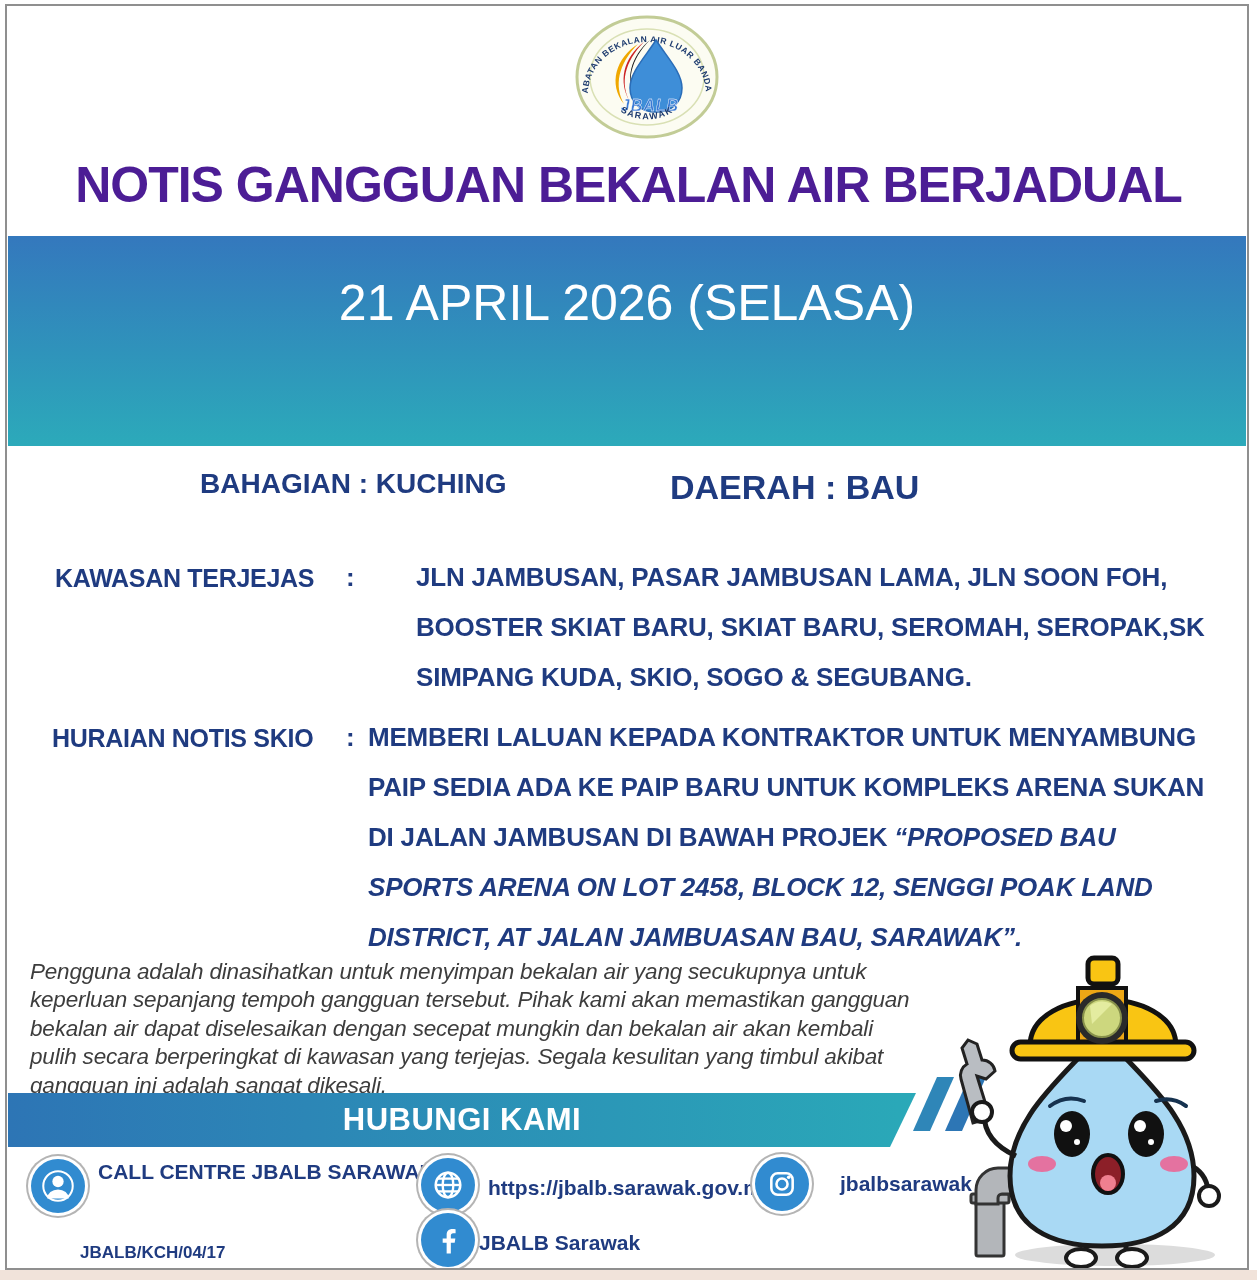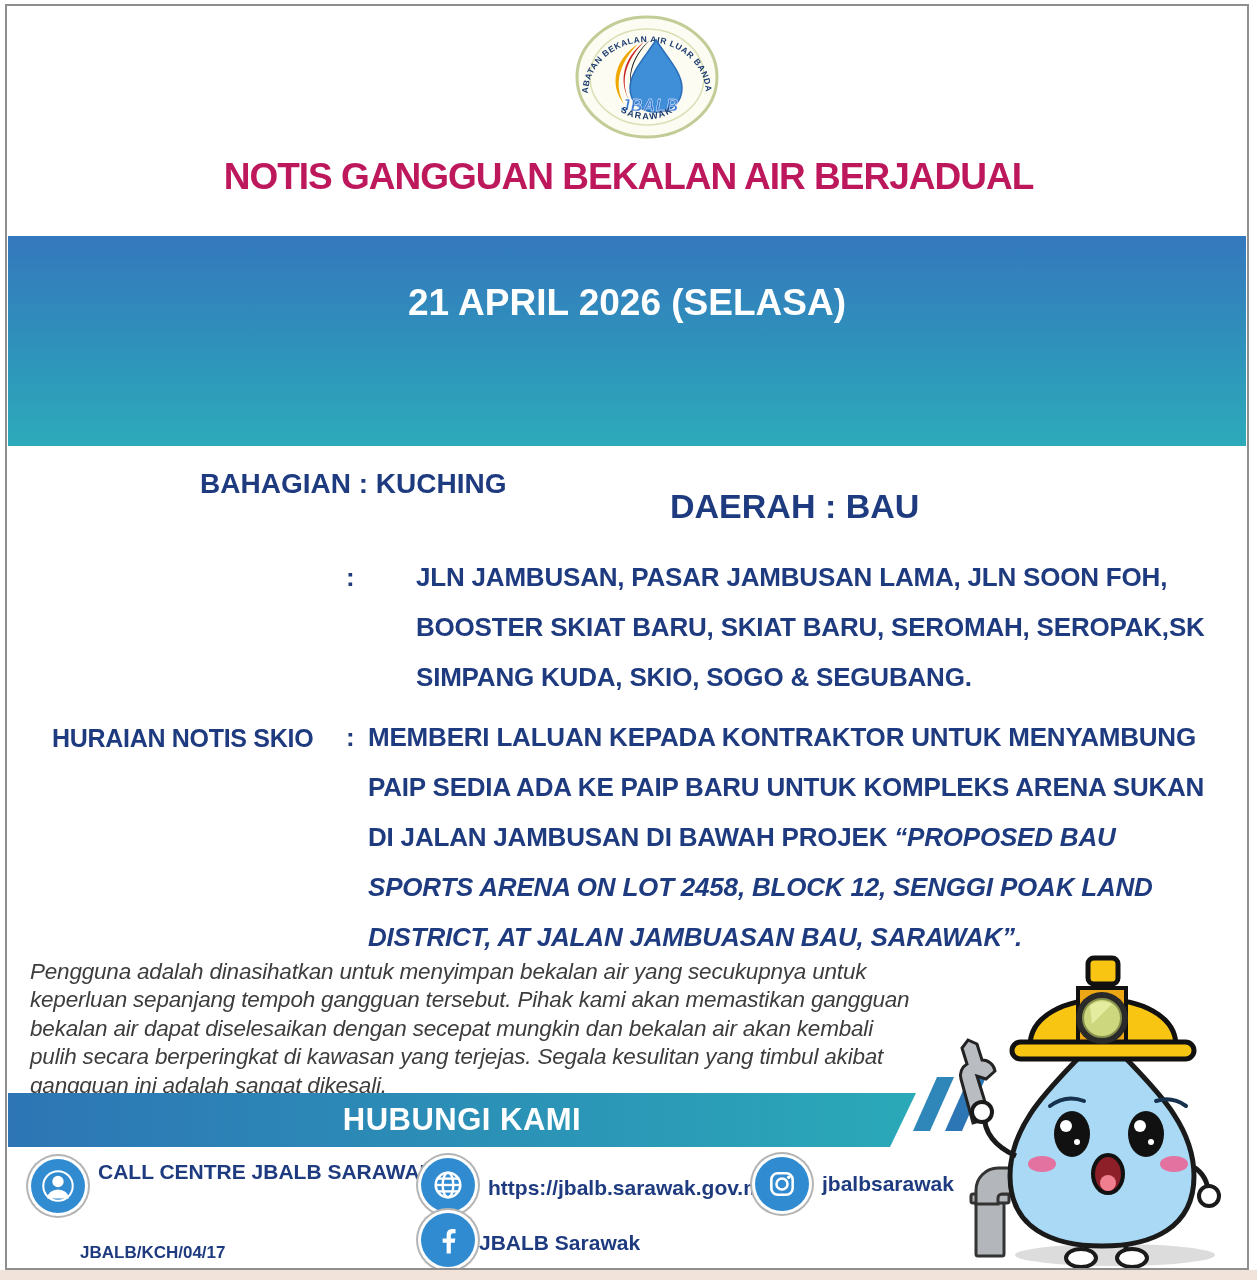--- a/index.html
+++ b/index.html
@@ -2,26 +2,26 @@
 <html><head>
 <meta charset="utf-8">
 <style>
   html,body{margin:0;padding:0;}
   body{width:1257px;height:1280px;position:relative;background:#ffffff;font-family:"Liberation Sans",sans-serif;overflow:hidden;}
   .page{position:absolute;inset:0;background:#ffffff;}
   .bottom-strip{position:absolute;left:0;bottom:0;width:100%;height:10px;background:#f1e3da;}
   .frame{position:absolute;left:5px;top:4px;right:8px;bottom:10px;border:2px solid #8f8f8f;pointer-events:none;}
   .abs{position:absolute;}
   .navy{color:#1f3b80;}
-  .title{left:0;top:156px;width:100%;text-align:center;font-size:37px;font-weight:bold;letter-spacing:-1px;color:#be185d;}
+  .title{left:0;top:156px;width:100%;text-align:center;font-size:50px;font-weight:bold;letter-spacing:-1px;color:#4c1d95;}
   .date-banner{left:8px;top:236px;right:11px;height:210px;background:linear-gradient(180deg,#3478bd 0%,#2f93bb 55%,#2caaba 100%);color:#ffffff;text-align:center;padding-top:34px;box-sizing:border-box;}
-  .date-banner .line{font-size:37px;font-weight:bold;line-height:66px;letter-spacing:0px;}
+  .date-banner .line{font-size:50px;font-weight:normal;line-height:66px;letter-spacing:0px;}
   .region-row{top:468px;left:0;width:100%;height:44px;}
   .region-bahagian{left:200px;top:0;font-size:28px;font-weight:bold;}
-  .region-daerah{left:670px;top:0;font-size:34px;font-weight:bold;margin-top:19px;}
+  .region-daerah{left:670px;top:0;font-size:34px;font-weight:bold;}
   .sec-label{font-size:25px;font-weight:bold;letter-spacing:-0.3px;}
   .sec-colon{font-size:26px;font-weight:bold;}
   .sec-text{width:840px;font-size:26px;font-weight:bold;line-height:50px;letter-spacing:-0.2px;}
   .sec-text i{font-style:italic;}
   .advisory{left:30px;top:958px;width:892px;font-size:22.5px;font-style:italic;color:#3d3d3d;line-height:28.4px;letter-spacing:-0.2px;}
   .contact-banner{left:8px;top:1077px;width:908px;height:54px;background:linear-gradient(90deg,#2d75b5 0%,#2aa9b8 100%);clip-path:polygon(0 0,100% 0,calc(100% - 26px) 100%,0 100%);display:flex;align-items:center;justify-content:center;margin-top:16px;}
   .contact-banner span{color:#ffffff;font-size:31px;font-weight:bold;letter-spacing:0.5px;}
   .stripe{top:1077px;width:17px;height:54px;transform:skewX(-24deg);}
   .stripe1{left:925px;background:#2f86b8;}
   .stripe2{left:957px;background:#2d76b5;}
@@ -60,20 +60,21 @@
 
   <div class="abs date-banner">
     <div class="line">21 APRIL 2026 (SELASA)</div>
   </div>
 
   <div class="abs region-row">
     <div class="abs region-bahagian navy">BAHAGIAN : KUCHING</div>
     <div class="abs region-daerah navy">DAERAH : BAU</div>
   </div>
 
+  <div class="abs sec-label navy" style="left:55px;top:564px;">KAWASAN TERJEJAS</div>
   <div class="abs sec-colon navy" style="left:346px;top:562px;">:</div>
   <div class="abs sec-text navy" style="left:368px;top:552px;margin-left:48px;">JLN JAMBUSAN, PASAR JAMBUSAN LAMA, JLN SOON FOH, BOOSTER SKIAT BARU, SKIAT BARU, SEROMAH, SEROPAK,SK SIMPANG KUDA, SKIO, SOGO &amp; SEGUBANG.</div>
 
   <div class="abs sec-label navy" style="left:52px;top:724px;">HURAIAN NOTIS SKIO</div>
   <div class="abs sec-colon navy" style="left:346px;top:722px;">:</div>
   <div class="abs sec-text navy" style="left:368px;top:712px;"><span>MEMBERI LALUAN KEPADA KONTRAKTOR UNTUK MENYAMBUNG PAIP SEDIA ADA KE PAIP BARU UNTUK KOMPLEKS ARENA SUKAN DI JALAN JAMBUSAN DI BAWAH PROJEK  </span><i>“PROPOSED BAU SPORTS ARENA ON LOT 2458, BLOCK 12, SENGGI POAK LAND DISTRICT, AT JALAN JAMBUASAN BAU, SARAWAK”.</i></div>
 
   <div class="abs advisory">Pengguna adalah dinasihatkan untuk menyimpan bekalan air yang secukupnya untuk keperluan sepanjang tempoh gangguan tersebut. Pihak kami akan memastikan gangguan bekalan air dapat diselesaikan dengan secepat mungkin dan bekalan air akan kembali pulih secara berperingkat di kawasan yang terjejas. Segala kesulitan yang timbul akibat gangguan ini adalah sangat dikesali.</div>
 
   <div class="abs contact-banner">
@@ -104,21 +105,21 @@
   </div>
   <div class="abs c-text navy" style="left:488px;top:1174px;">https://jbalb.sarawak.gov.my/</div>
 
   <div class="abs circle-icon" style="left:755px;top:1157px;">
     <svg width="32" height="32" viewBox="0 0 30 30">
       <rect x="5" y="5" width="20" height="20" rx="6" fill="none" stroke="#ffffff" stroke-width="2.4"></rect>
       <circle cx="15" cy="15" r="5.2" fill="none" stroke="#ffffff" stroke-width="2.4"></circle>
       <circle cx="21.3" cy="8.7" r="1.7" fill="#ffffff"></circle>
     </svg>
   </div>
-  <div class="abs c-text navy" style="left:822px;top:1170px;">jbalbsarawak</div>
+  <div class="abs c-text navy" style="left:840px;top:1170px;">jbalbsarawak</div>
 
   <div class="abs circle-icon" style="left:421px;top:1213px;">
     <svg width="34" height="34" viewBox="0 0 30 30">
       <path d="M17.5,27 v-9.5 h3.4 l0.6,-3.8 h-4 v-2.6 c0,-1.2 0.6,-2.1 2.1,-2.1 h2.1 V5.6 c-0.5,-0.1 -1.7,-0.2 -2.9,-0.2 c-3,0 -5,1.8 -5,5 v3.3 h-3.5 v3.8 h3.5 V27 z" fill="#ffffff"></path>
     </svg>
   </div>
   <div class="abs c-text navy" style="left:479px;top:1229px;">JBALB Sarawak</div>
 
   <div class="abs ref navy">JBALB/KCH/04/17</div>
 

